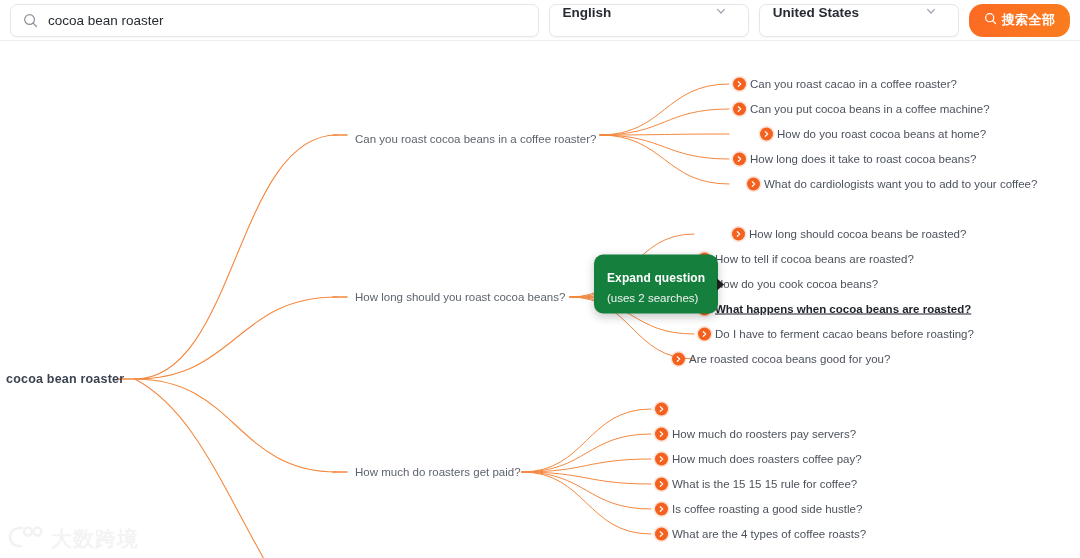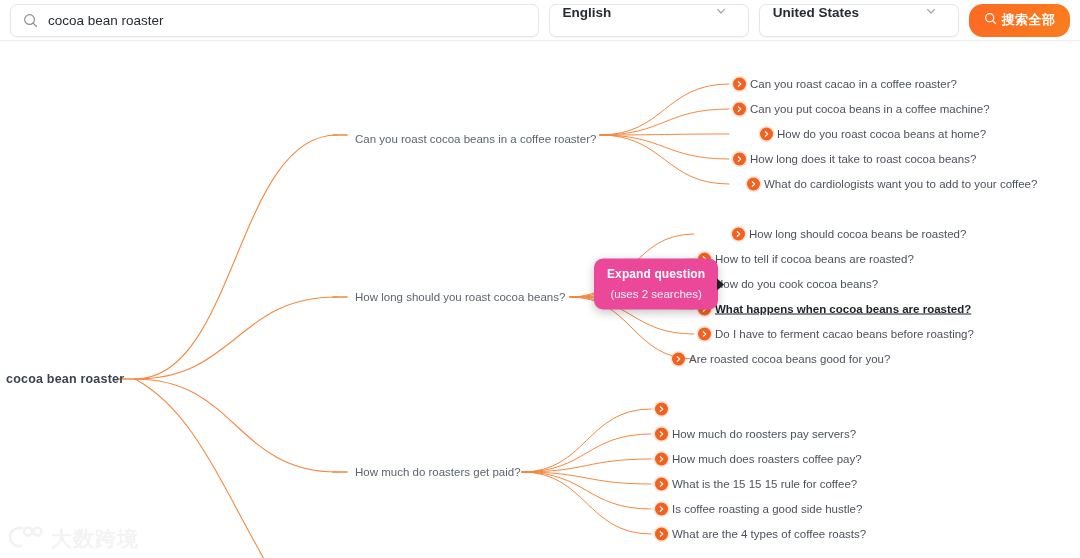--- a/index.html
+++ b/index.html
@@ -105,25 +105,25 @@
   }
   .leaf-bullet svg { display: block; }
   .leaf-label { font-size: 11.5px; color: #4c525c; }
   .leaf-node.hovered .leaf-label {
     font-weight: 700; color: #1d2129; text-decoration: underline;
   }
 
   
   .tooltip {
     position: absolute;
-    background: #ec4899;
+    background: #15803d;
     border-radius: 9px;
-    padding: 8px 13px 10px;
+    padding: 16px 13px 10px;
     color: #fff;
-    text-align: center;
+    text-align: left;
     z-index: 4;
     box-shadow: 0 3px 10px rgba(0,0,0,.22);
   }
   .tooltip .tt-title { font-size: 12px; font-weight: 700; letter-spacing: .1px; }
   .tooltip .tt-sub { font-size: 11.5px; margin-top: 7px; color: #f2f2f3; }
   .tooltip .tt-arrow {
     position: absolute; right: -6px; top: 50%;
     transform: translateY(-50%);
     width: 0; height: 0;
     border-top: 6px solid transparent;

